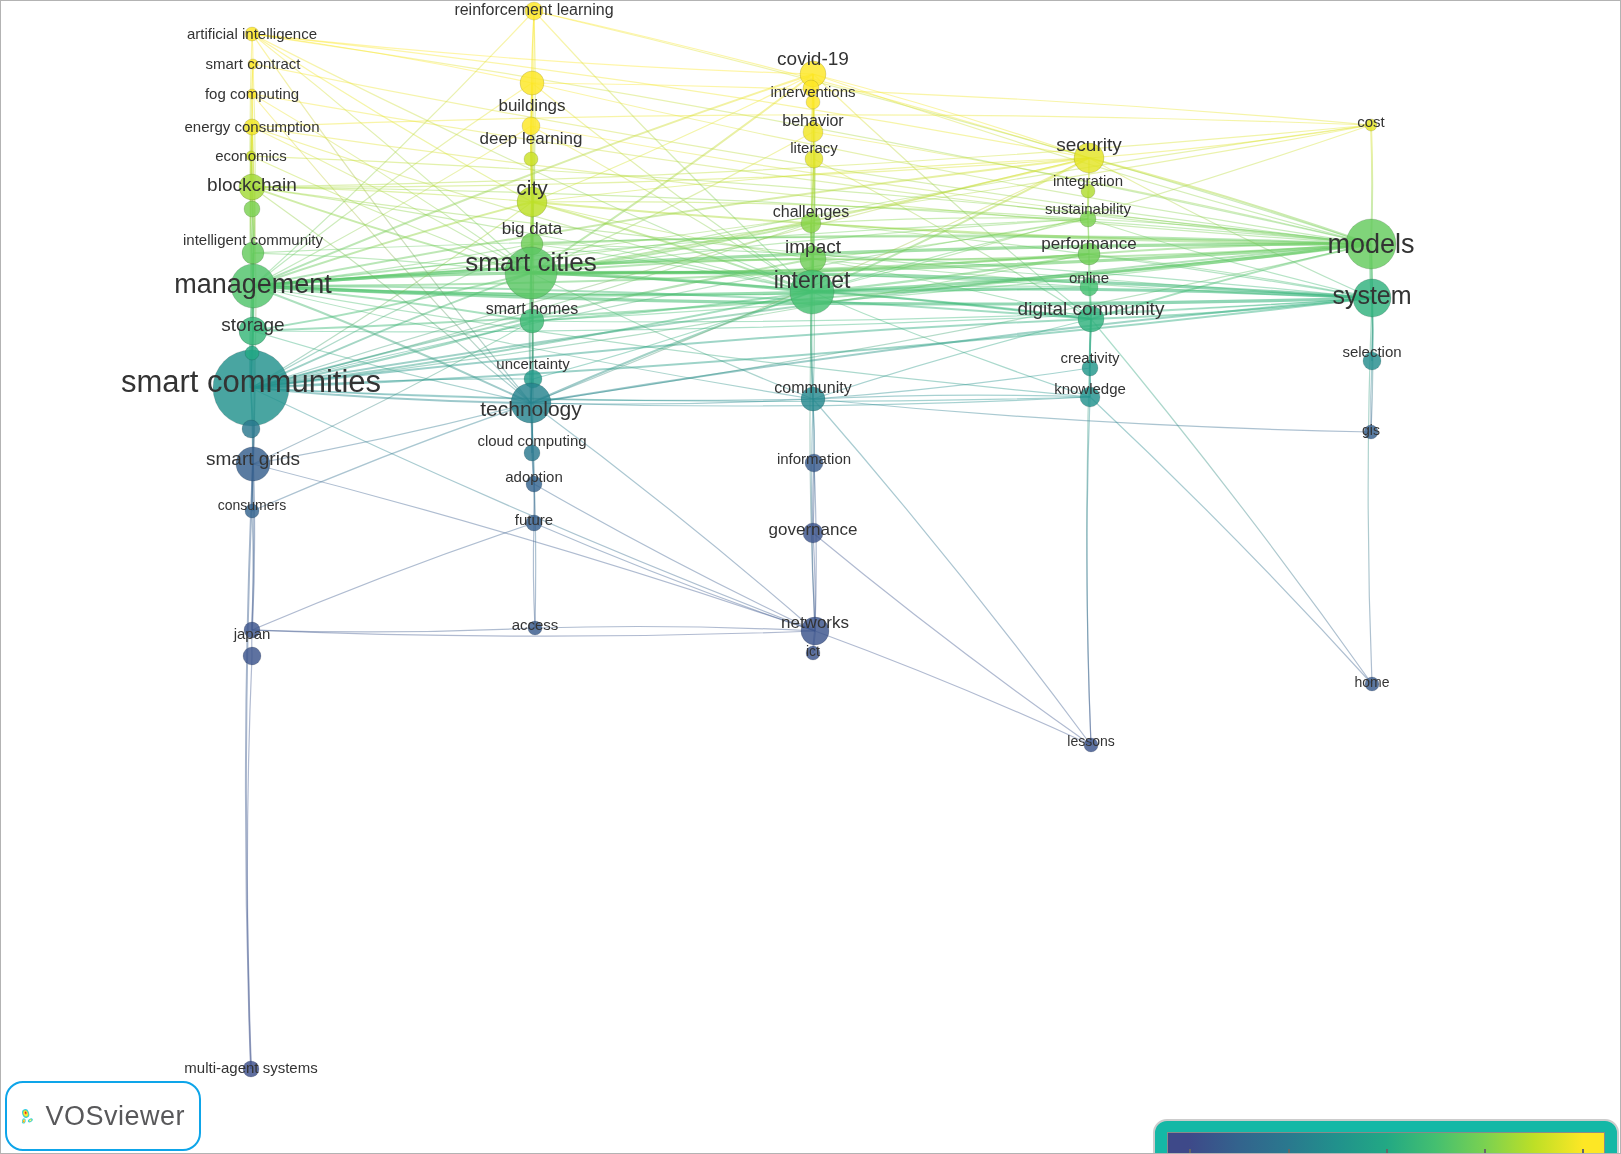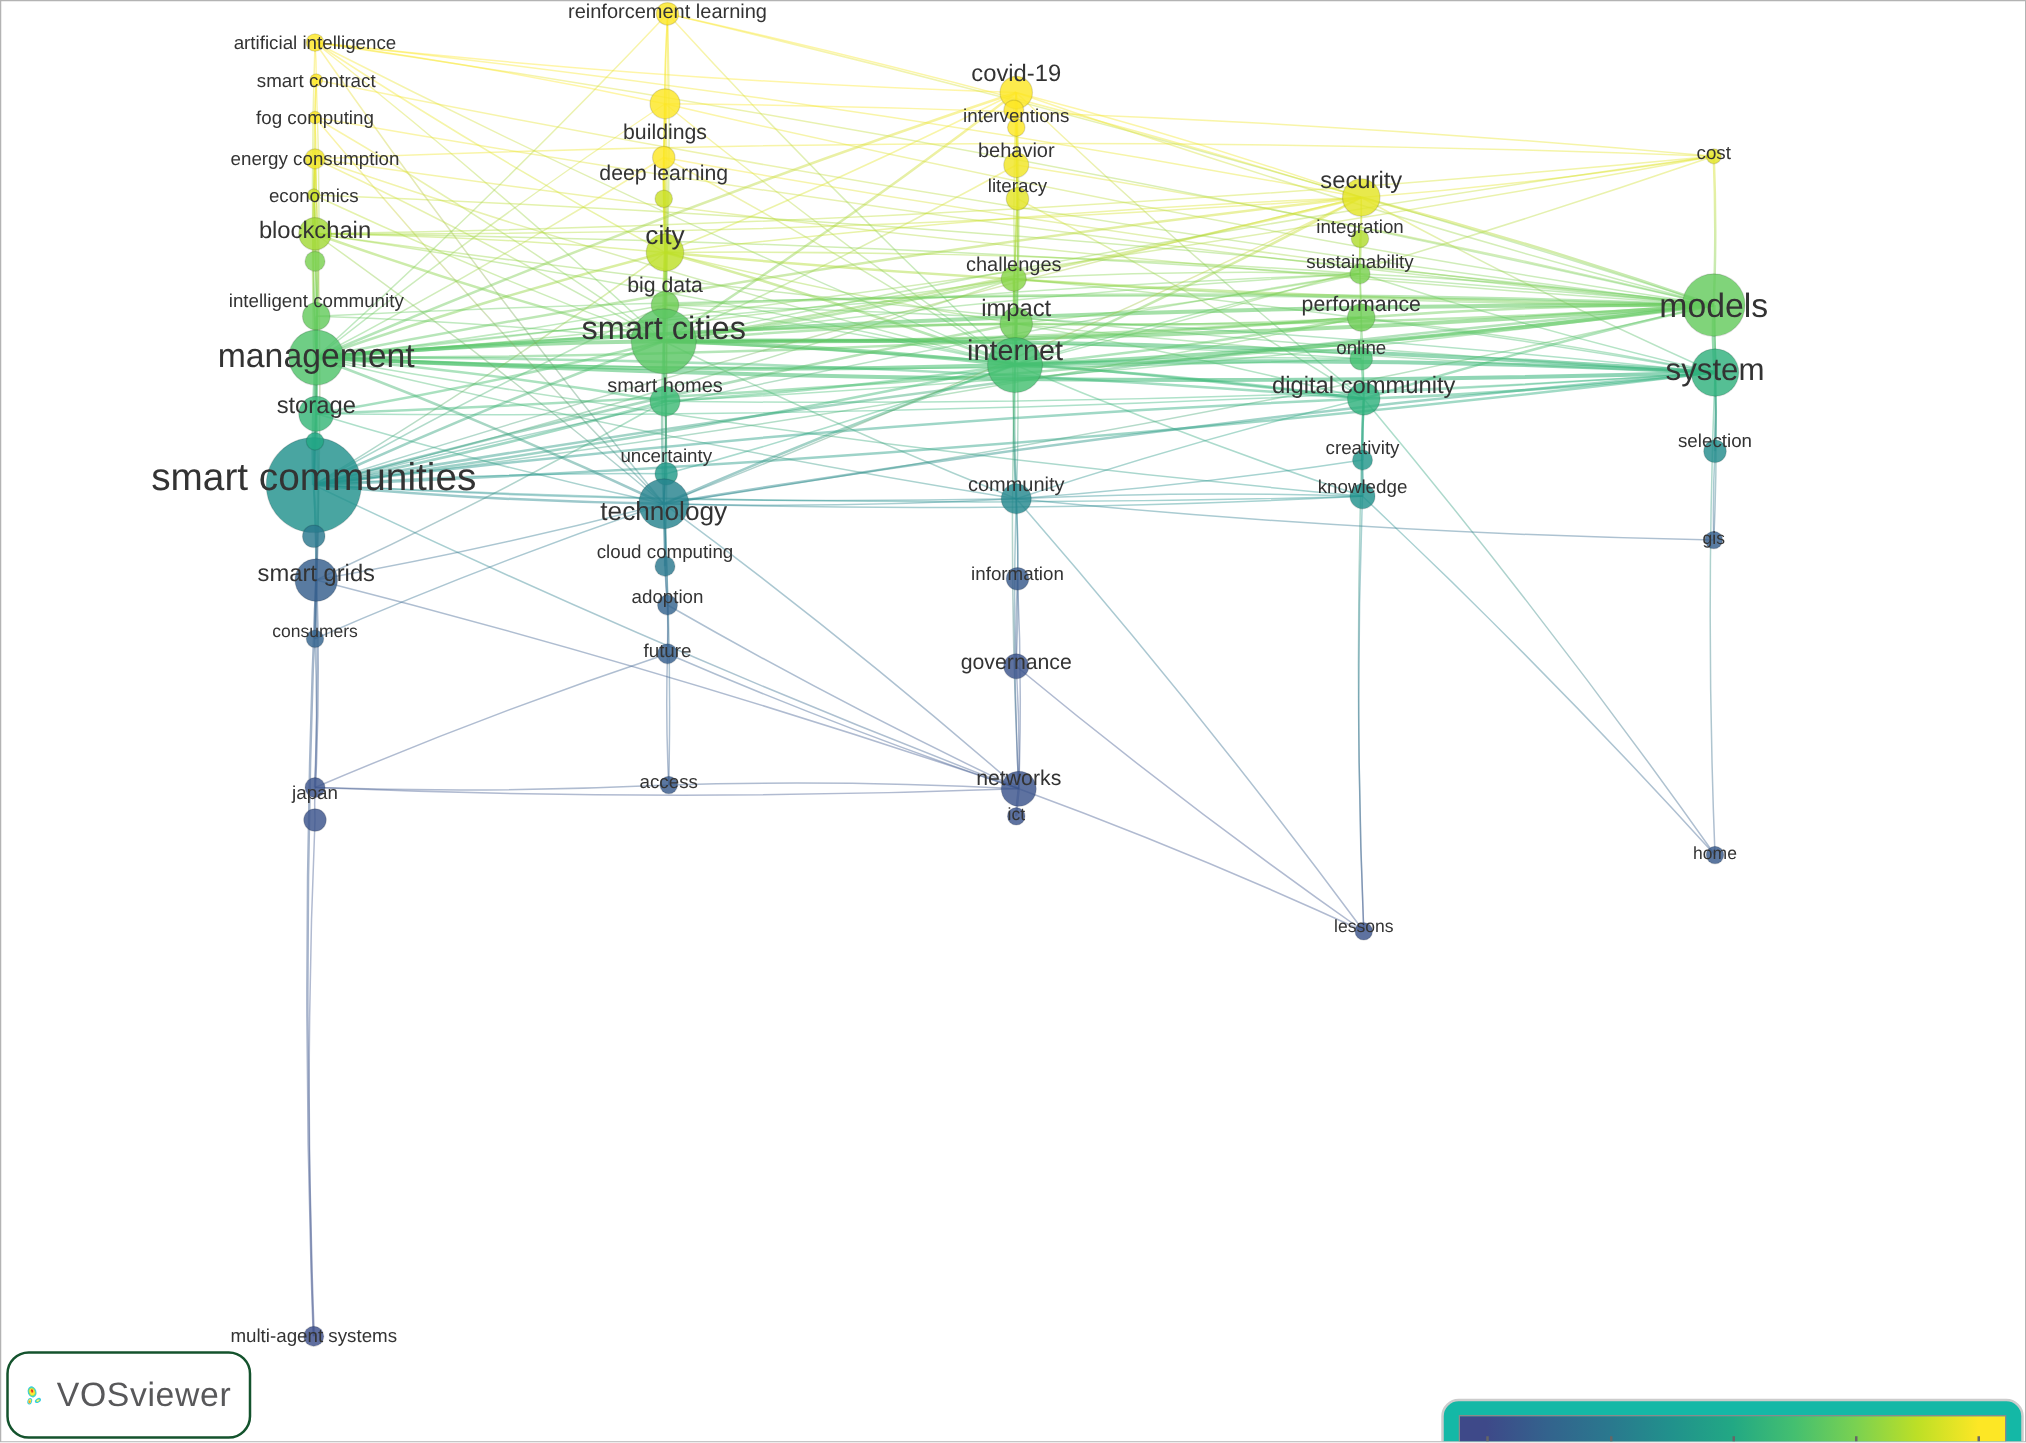--- a/index.html
+++ b/index.html
@@ -3,21 +3,21 @@
 <meta charset="utf-8">
 <style>
   html,body{margin:0;padding:0;background:#fff;}
   *{box-sizing:border-box;}
   body{font-family:"Liberation Sans", sans-serif;}
   .canvas{position:relative;width:1621px;height:1154px;background:#ffffff;border:1px solid #b3b3b3;overflow:hidden;}
   #net{position:absolute;left:0;top:0;font-family:"Liberation Sans", sans-serif;}
   #net text{fill:#333333;}
   
   .logo-box{position:absolute;left:4px;top:1080px;width:196px;height:70px;background:#fff;
-    border:2px solid #14532d;border-radius:18px;display:flex;align-items:center;padding:0 14px;gap:12px;}
+    border:2px solid #0ea5e9;border-radius:18px;display:flex;align-items:center;padding:0 14px;gap:12px;}
   .logo-text{font-size:27px;color:#58585a;letter-spacing:0.5px;}
   
   .legend-box{position:absolute;left:1152px;top:1082px;width:466px;height:70px;background:#14b8a6;
     border:2px solid #cccccc;border-radius:14px;margin-top:36px;}
   .legend-bar{position:absolute;left:12px;top:11px;width:438px;height:25px;border:1px solid #8a8a8a;}
   .legend-tick{position:absolute;top:28px;width:2px;height:16px;background:#666;}
   .legend-tick.t0{left:34px;} .legend-tick.t1{left:133px;} .legend-tick.t2{left:231px;}
   .legend-tick.t3{left:329px;} .legend-tick.t4{left:427px;}
   .legend-year{position:absolute;top:44px;width:60px;text-align:center;font-size:17px;color:#3a3a3a;}
   .legend-year.t0{left:5px;} .legend-year.t1{left:116px;} .legend-year.t2{left:192px;}

